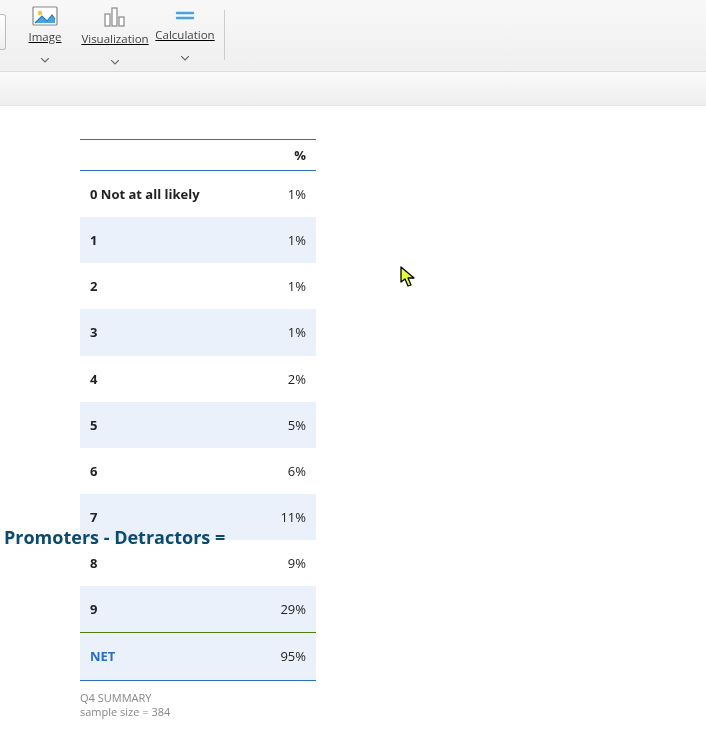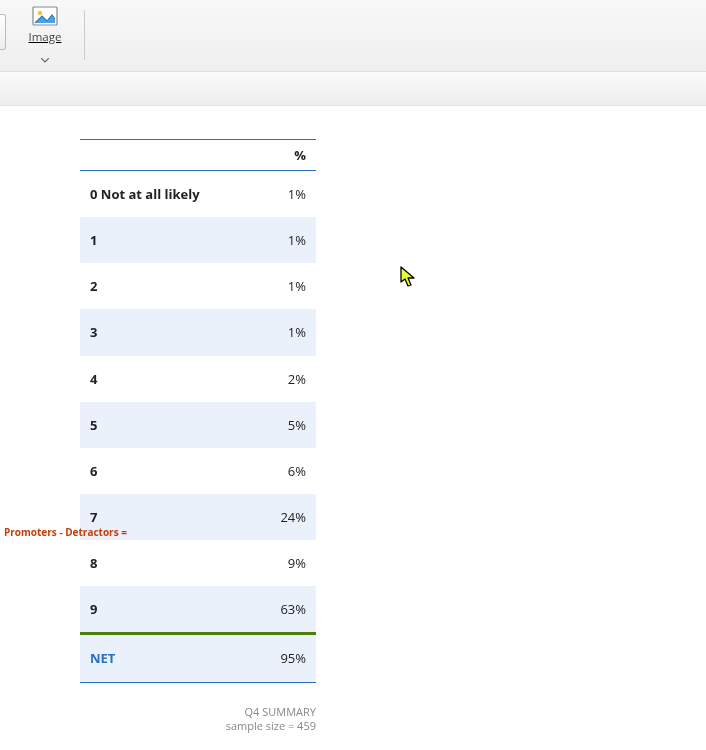--- a/index.html
+++ b/index.html
@@ -78,36 +78,36 @@
   .data-table thead th:first-child { text-align: left; }
   .data-table thead th:last-child  { text-align: right; }
   .data-table tbody td {
     padding: 13px 10px;
     color: #222;
     line-height: 1.55;
   }
   .data-table tbody td:first-child { font-weight: 700; text-align: left; }
   .data-table tbody td:last-child  { text-align: right; }
   .data-table tbody tr.band td { background: #eaf1fb; }
-  .data-table tbody tr.net td  { border-top: 3px solid #4d7c0f; border-bottom: 1.5px solid #2a6fbf; }
+  .data-table tbody tr.net td  { border-top: 1px solid #4d7c0f; border-bottom: 1.5px solid #2a6fbf; }
   .data-table tbody tr.net td:first-child { color: #2a6fbf; }
   .caption {
-    text-align: right;
+    text-align: left;
     font-size: 11px;
     color: #888;
-    margin-top: 22px;
+    margin-top: 10px;
     line-height: 1.3;
   }
   .formula-text {
     position: absolute;
     left: 4px;
     top: 419px;
-    font-size: 10px;
+    font-size: 18px;
     font-weight: 700;
-    color: #c2410c;
+    color: #0c4a6e;
   }
   .cursor {
     position: absolute;
     left: 400px;
     top: 160px;
     pointer-events: none;
   }
   .partial-btn {
     width: 6px;
     height: 36px;
@@ -135,22 +135,51 @@
       </svg>
     </span>
     <span class="label">Image</span>
     <span class="chevron">
       <svg width="8" height="5" viewBox="0 0 8 5">
           <path d="M0 0 L4 4 L8 0" fill="none" stroke="#666" stroke-width="1.2"></path>
         </svg>
     </span>
   </div>
 
-
-
+  <div class="toolbar-item">
+    <span class="icon-wrap">
+      <svg width="24" height="22" viewBox="0 0 24 22">
+        <rect x="2" y="8" width="5" height="12" fill="#fff" stroke="#888" stroke-width="1.2"></rect>
+        <rect x="9" y="2" width="5" height="18" fill="#fff" stroke="#888" stroke-width="1.2"></rect>
+        <rect x="16" y="11" width="5" height="9" fill="#fff" stroke="#888" stroke-width="1.2"></rect>
+      </svg>
+    </span>
+    <span class="label">Visualization</span>
+    <span class="chevron">
+      <svg width="8" height="5" viewBox="0 0 8 5">
+          <path d="M0 0 L4 4 L8 0" fill="none" stroke="#666" stroke-width="1.2"></path>
+        </svg>
+    </span>
+  </div>
+
+
+  <div class="toolbar-item">
+    <span class="icon-wrap">
+      <svg width="20" height="18" viewBox="0 0 20 18">
+        <line x1="2" y1="7" x2="18" y2="7" stroke="#4aa3e0" stroke-width="2.5" stroke-linecap="round"></line>
+        <line x1="2" y1="12" x2="18" y2="12" stroke="#4aa3e0" stroke-width="2.5" stroke-linecap="round"></line>
+      </svg>
+    </span>
+    <span class="label">Calculation</span>
+    <span class="chevron">
+      <svg width="8" height="5" viewBox="0 0 8 5">
+          <path d="M0 0 L4 4 L8 0" fill="none" stroke="#666" stroke-width="1.2"></path>
+        </svg>
+    </span>
+  </div>
 
 
   <div class="divider"></div>
 </div>
 
 <div class="secondary-bar"></div>
 
 <div class="canvas">
 
   <div class="table-wrap">
@@ -185,39 +214,39 @@
           <tr class="band">
             <td>5</td>
             <td>5%</td>
           </tr>
           <tr>
             <td>6</td>
             <td>6%</td>
           </tr>
           <tr class="band">
             <td>7</td>
-            <td>24%</td>
+            <td>11%</td>
           </tr>
           <tr>
             <td>8</td>
             <td>9%</td>
           </tr>
           <tr class="band">
             <td>9</td>
-            <td>63%</td>
+            <td>29%</td>
           </tr>
           <tr class="net band">
             <td>NET</td>
             <td>95%</td>
           </tr>
         </tbody>
     </table>
     <div class="caption">
       <span>Q4 SUMMARY</span><br>
-      <span>sample size = 459</span>
+      <span>sample size = 384</span>
     </div>
   </div>
 
   <div class="formula-text">Promoters - Detractors =</div>
 
   <div class="cursor">
     <svg width="18" height="22" viewBox="0 0 18 22">
       <path d="M1 1 L1 16 L5 13 L8 20 L11 19 L8 12 L14 12 Z" fill="#e4ff3a" stroke="#000" stroke-width="1.3" stroke-linejoin="round"></path>
     </svg>
   </div>

